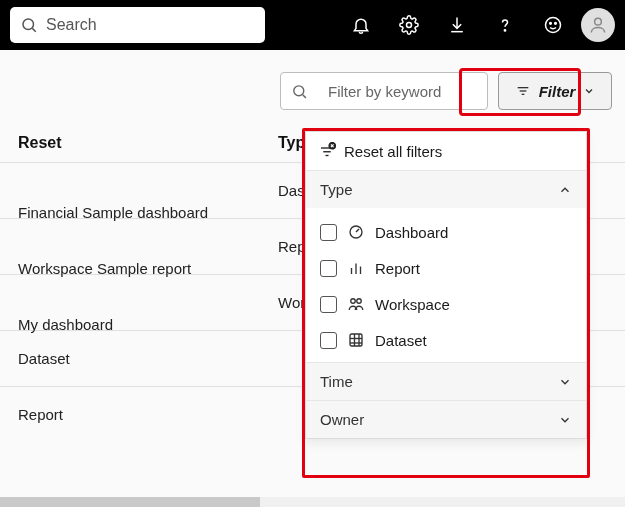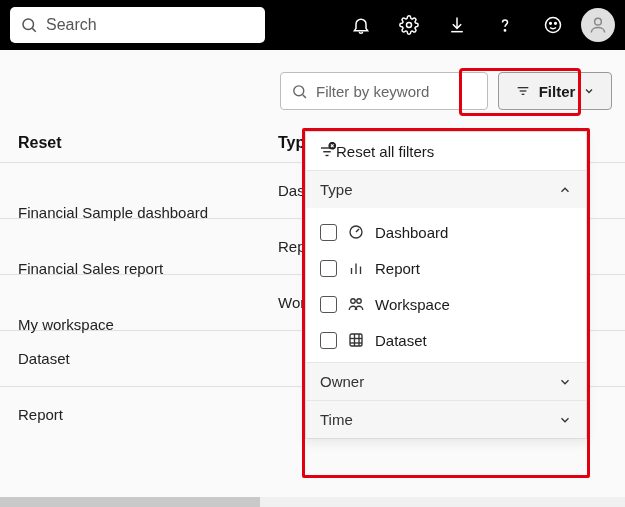--- a/index.html
+++ b/index.html
@@ -80,21 +80,21 @@
   }
   .filter-keyword {
     display: flex;
     align-items: center;
     height: 38px;
     width: 208px;
     border: 1px solid #bdbdbd;
     border-radius: 4px;
     background: #fff;
     padding: 0 10px;
-    gap: 8px;
+    gap: 20px;
   }
   .filter-keyword input {
     border: none;
     outline: none;
     font-size: 15px;
     flex: 1;
     background: transparent;
   }
   .filter-keyword input::placeholder { color: #666; }
   .filter-button {
@@ -103,20 +103,21 @@
     border: 1px solid #9a9a9a;
     border-radius: 4px;
     background: #f2f2f2;
     display: flex;
     align-items: center;
     justify-content: center;
     gap: 8px;
     font-size: 15px;
     font-weight: 600;
     cursor: pointer;
+    font-style: italic;
   }
 
   
   .highlight-box {
     position: absolute;
     border: 3px solid #e1000f;
     pointer-events: none;
     z-index: 30;
   }
   .hl1 { top: 68px; left: 459px; width: 122px; height: 48px; border-radius:4px; }
@@ -171,20 +172,21 @@
     width: 282px;
     background: #fff;
     border: 1px solid #dcdcdc;
     box-shadow: 0 4px 10px rgba(0,0,0,0.08);
     z-index: 20;
     font-size: 15px;
   }
   .fp-reset {
     display: flex;
     align-items: flex-end;
+    gap: 8px;
     padding: 10px 12px;
     cursor: pointer;
   }
   .fp-section-head {
     display: flex;
     align-items: center;
     justify-content: space-between;
     padding: 10px 14px;
     background: #f6f6f6;
     border-top: 1px solid #e6e6e6;
@@ -298,25 +300,25 @@
   <div class="thead">
     <div class="col-name">Reset</div>
     <div class="col-type">Type</div>
   </div>
 
   <div class="trow">
     <div class="col-name">Financial Sample dashboard</div>
     <div class="col-type">Dashboard</div>
   </div>
   <div class="trow">
-    <div class="col-name">Financial Sales report</div>
+    <div class="col-name">Workspace Sample report</div>
     <div class="col-type">Report</div>
   </div>
   <div class="trow">
-    <div class="col-name">My workspace</div>
+    <div class="col-name">My dashboard</div>
     <div class="col-type">Workspace</div>
   </div>
   <div class="trow">
     <div class="col-type">Dataset</div>
   </div>
   <div class="trow">
     <div class="col-type">Report</div>
   </div>
 </div>
 
@@ -391,29 +393,29 @@
             <line x1="4" y1="16" x2="20" y2="16"></line>
           <line x1="10" y1="4" x2="10" y2="20"></line>
             <line x1="16" y1="4" x2="16" y2="20"></line>
         </svg>
       </span>
       <span>Dataset</span>
     </div>
   </div>
 
   <div class="fp-section-head">
-    <span>Owner</span>
+    <span>Time</span>
     <span>
       <svg width="14" height="14" viewBox="0 0 24 24" fill="none" stroke="#333" stroke-width="2.2">
         <polyline points="6 9 12 15 18 9"></polyline>
       </svg>
     </span>
   </div>
   <div class="fp-section-head">
-    <span>Time</span>
+    <span>Owner</span>
     <span>
       <svg width="14" height="14" viewBox="0 0 24 24" fill="none" stroke="#333" stroke-width="2.2">
         <polyline points="6 9 12 15 18 9"></polyline>
       </svg>
     </span>
   </div>
 </div>
 
 <div class="highlight-box hl1"></div>
 <div class="highlight-box hl2"></div>

